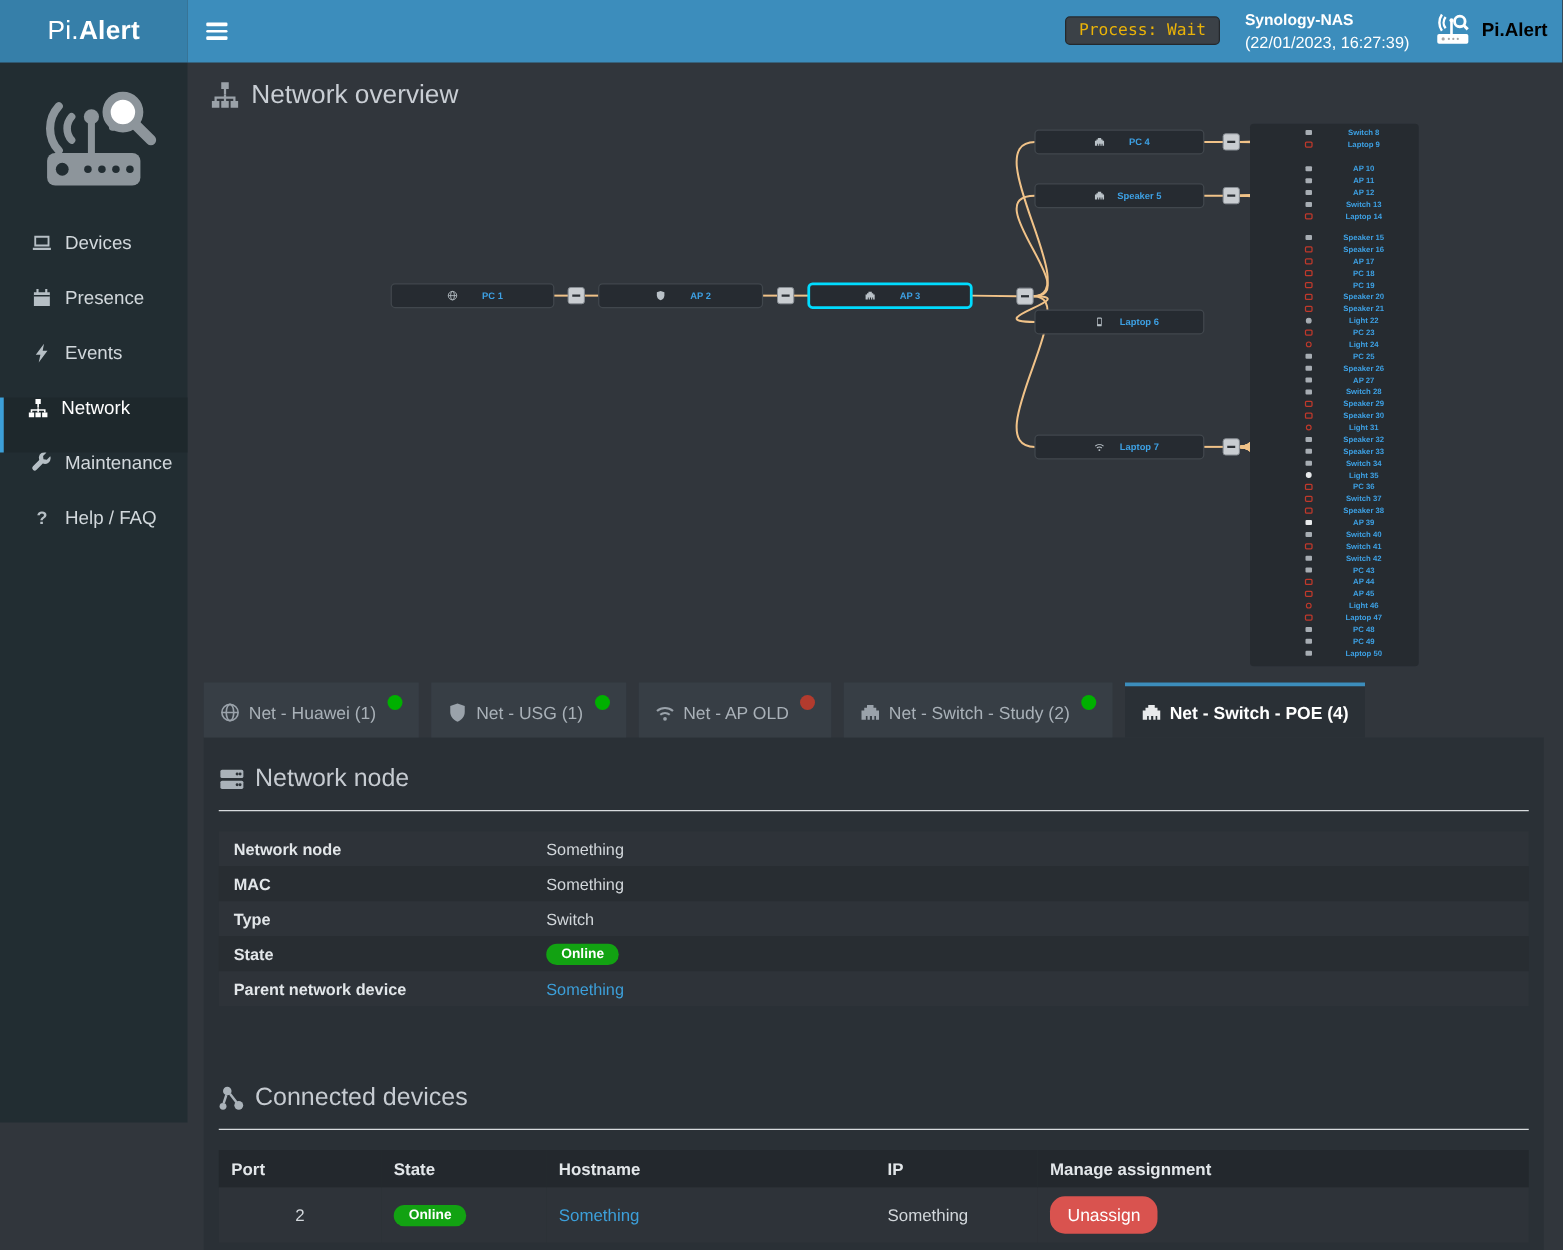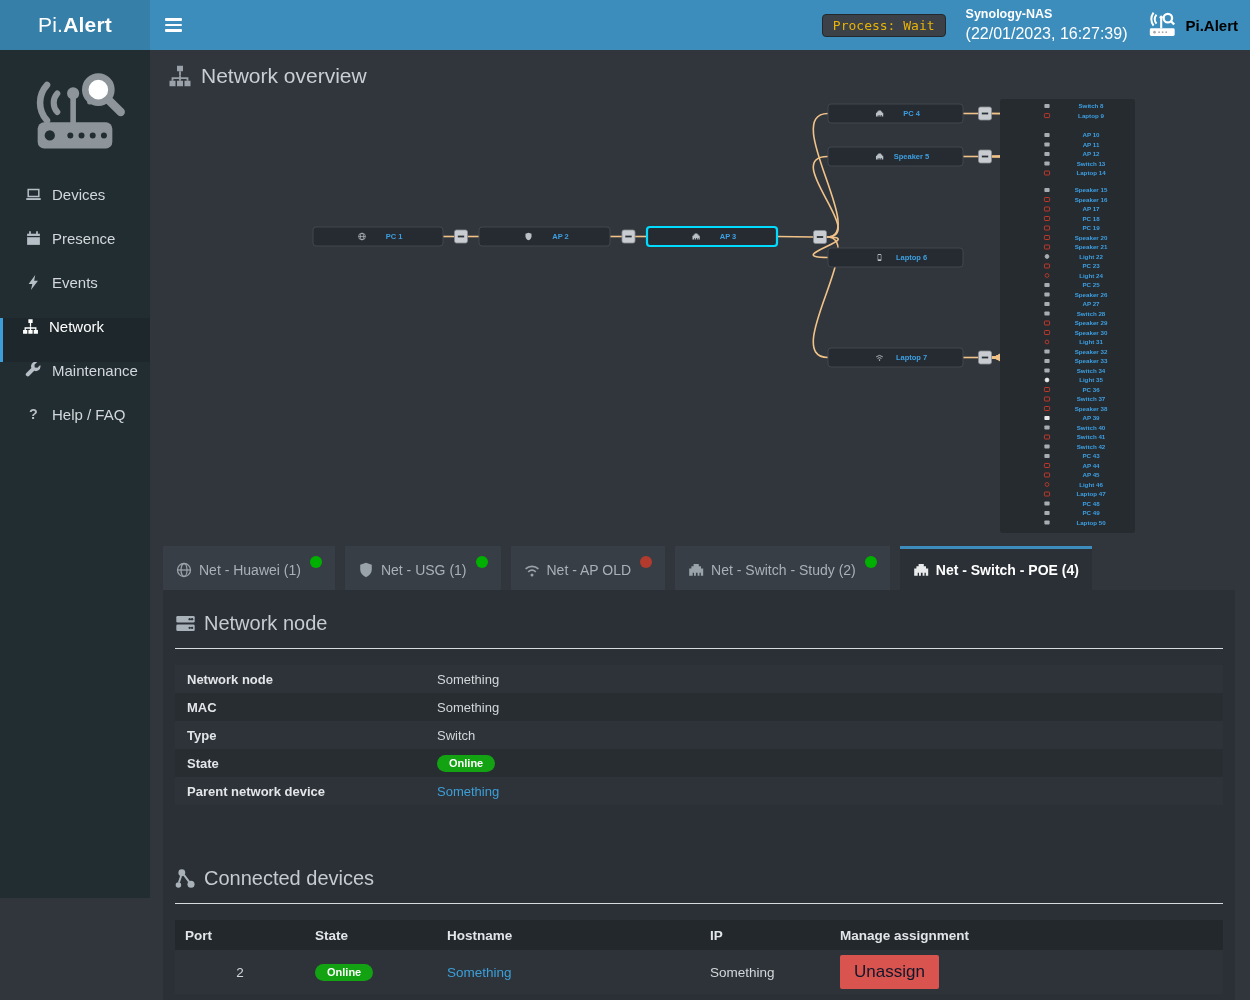--- a/index.html
+++ b/index.html
@@ -13,21 +13,21 @@
     justify-content:center; font-size:21px; letter-spacing:.2px; }
   .brand-box .thin { font-weight:400; } .brand-box .bold { font-weight:700; }
   .navbar { flex:1; background:#3c8dbc; display:flex; align-items:center; padding:0 12px 0 15px; }
   .nav-toggle { width:20px; cursor:pointer; }
   .nav-toggle span { display:block; width:17px; height:2.4px; background:#fff; margin:3px 0; border-radius:1px; }
   .nav-right { margin-left:auto; display:flex; align-items:center; gap:20px; }
   .process-badge { font-family:"DejaVu Sans Mono", monospace; font-size:13px; color:#eab308;
     background:#3b4147; border:1px solid #24282c; border-radius:4px; padding:3px 10px; }
   .host-info { color:#fff; line-height:1.35; }
   .host-name { font-size:12.5px; font-weight:700; }
-  .host-time { font-size:16px; }
+  .host-time { font-size:13px; }
   .brand-right { display:flex; align-items:center; gap:8px; color:#000000; font-weight:700; font-size:15px; cursor:pointer; }
   .brand-right svg { width:30px; height:26px; color:#fff; }
 
   
   .sidebar { position:absolute; top:50px; left:0; bottom:0; width:150px; background:#222d32; }
   .logo-wrap { display:flex; justify-content:center; padding:16px 0 26px; }
   .side-item { display:flex; height:44px; padding-left:22px; color:#d2d8dc;
     font-size:15px; cursor:pointer; border-left:3px solid transparent; }
   .side-item .ic { width:17px; height:17px; margin-right:10px; color:#b6bfc5; flex:0 0 auto; }
   .side-item.active { background:#1e282c; border-left-color:#3c9fd8; color:#fff; padding-left:19px; }
@@ -57,22 +57,22 @@
   .divider { border:none; border-top:1px solid #d8dbde; margin:12px 0 16px; }
 
   .nn-row { display:flex; align-items:center; height:28px; font-size:13px; }
   .nn-row:nth-child(odd) { background:#2e3339; }
   .nn-row:nth-child(even) { background:#282d32; }
   .nn-label { width:262px; padding-left:12px; font-weight:700; color:#e2e6e9; }
   .nn-value { flex:1; color:#d2d7db; }
   a.blue-link { color:#3c9fd9; text-decoration:none; cursor:pointer; }
   .badge-online { display:inline-block; background:#12a212; color:#fff; font-size:11px; font-weight:700;
     border-radius:11px; padding:3px 12px; line-height:1; }
-  .btn-danger { display:inline-block; background:#d9534f; color:#0f172a; font-size:17px;
-    border:none; border-radius:2px; padding:7px 14px; cursor:pointer; }
+  .btn-danger { display:inline-block; background:#d9534f; color:#ffffff; font-size:14px;
+    border:none; border-radius:12px; padding:7px 14px; cursor:pointer; }
 
   .cd-section { margin-top:60px; }
   .cd-table { width:100%; border-collapse:collapse; margin-top:4px; font-size:13.5px; }
   .cd-table th { background:#23282d; color:#e2e6e9; text-align:left; font-weight:700;
     height:30px; padding-left:10px; }
   .cd-table td { background:#2e3339; color:#d2d7db; height:44px; padding-left:10px; }
   .cd-table .c-port { width:130px; } .cd-table .c-state { width:132px; }
   .cd-table .c-host { width:263px; } .cd-table .c-ip { width:130px; }
   td.c-port { text-align:center; padding-left:0; }
 </style>

